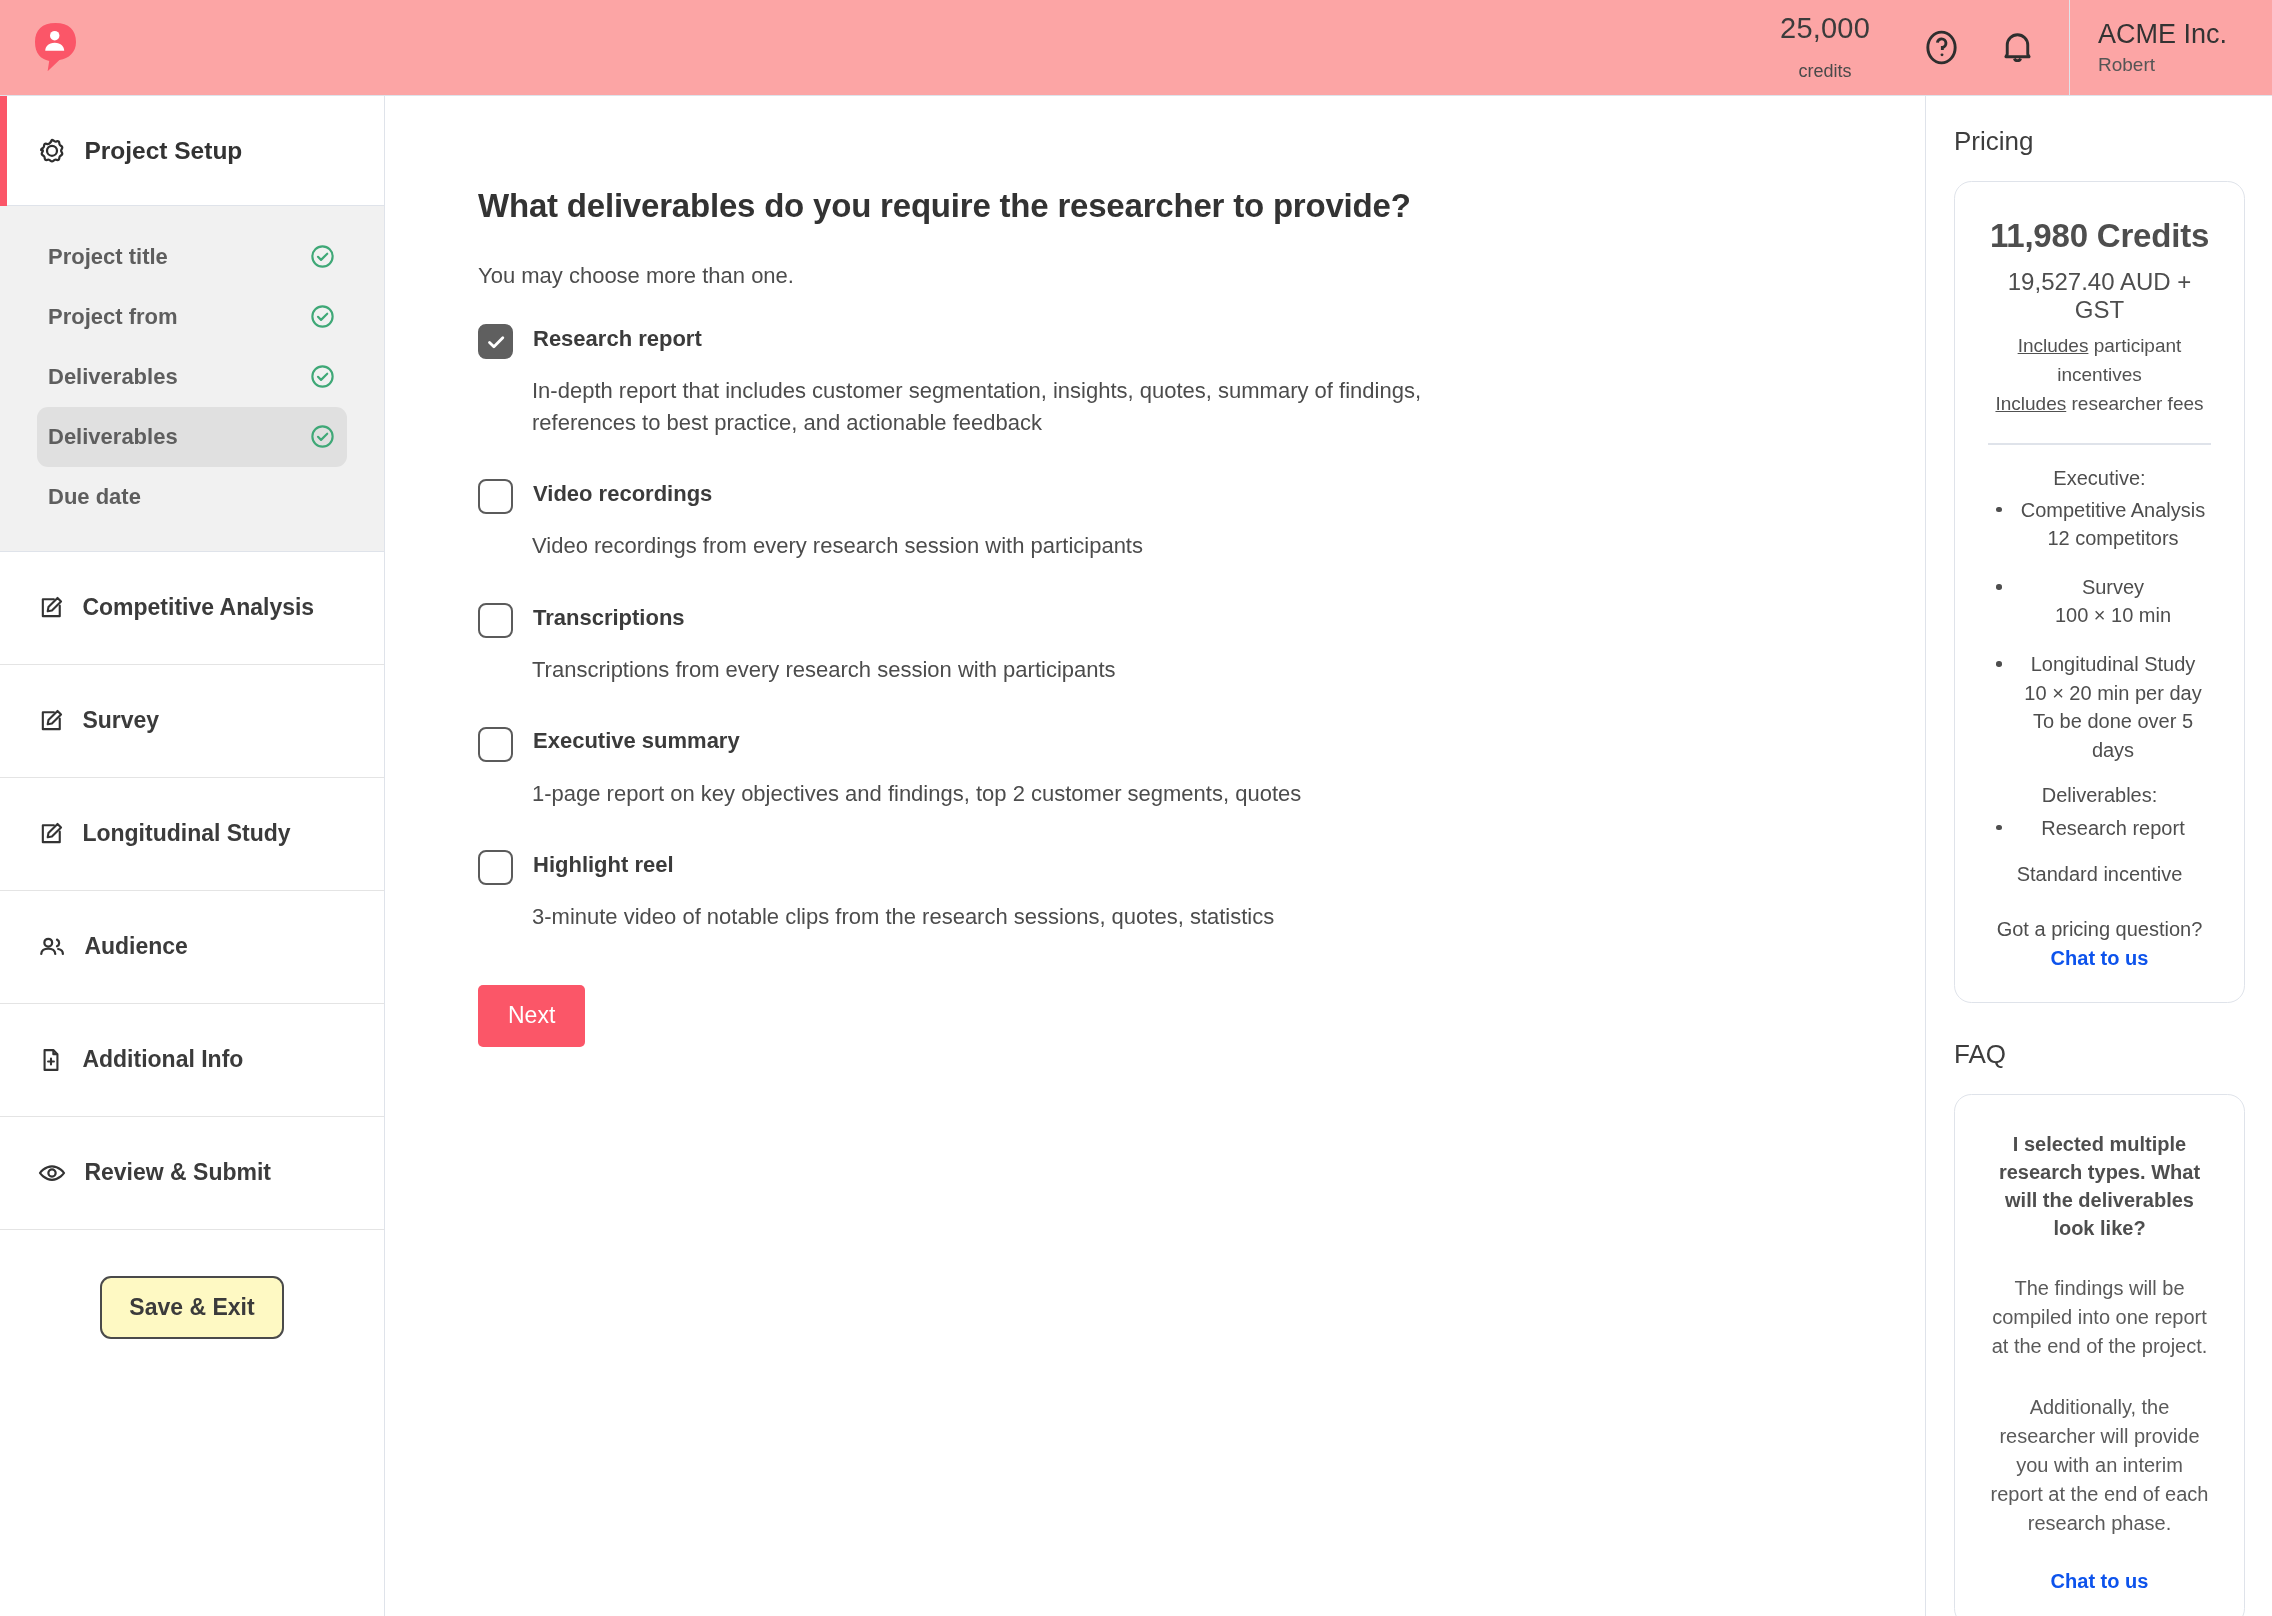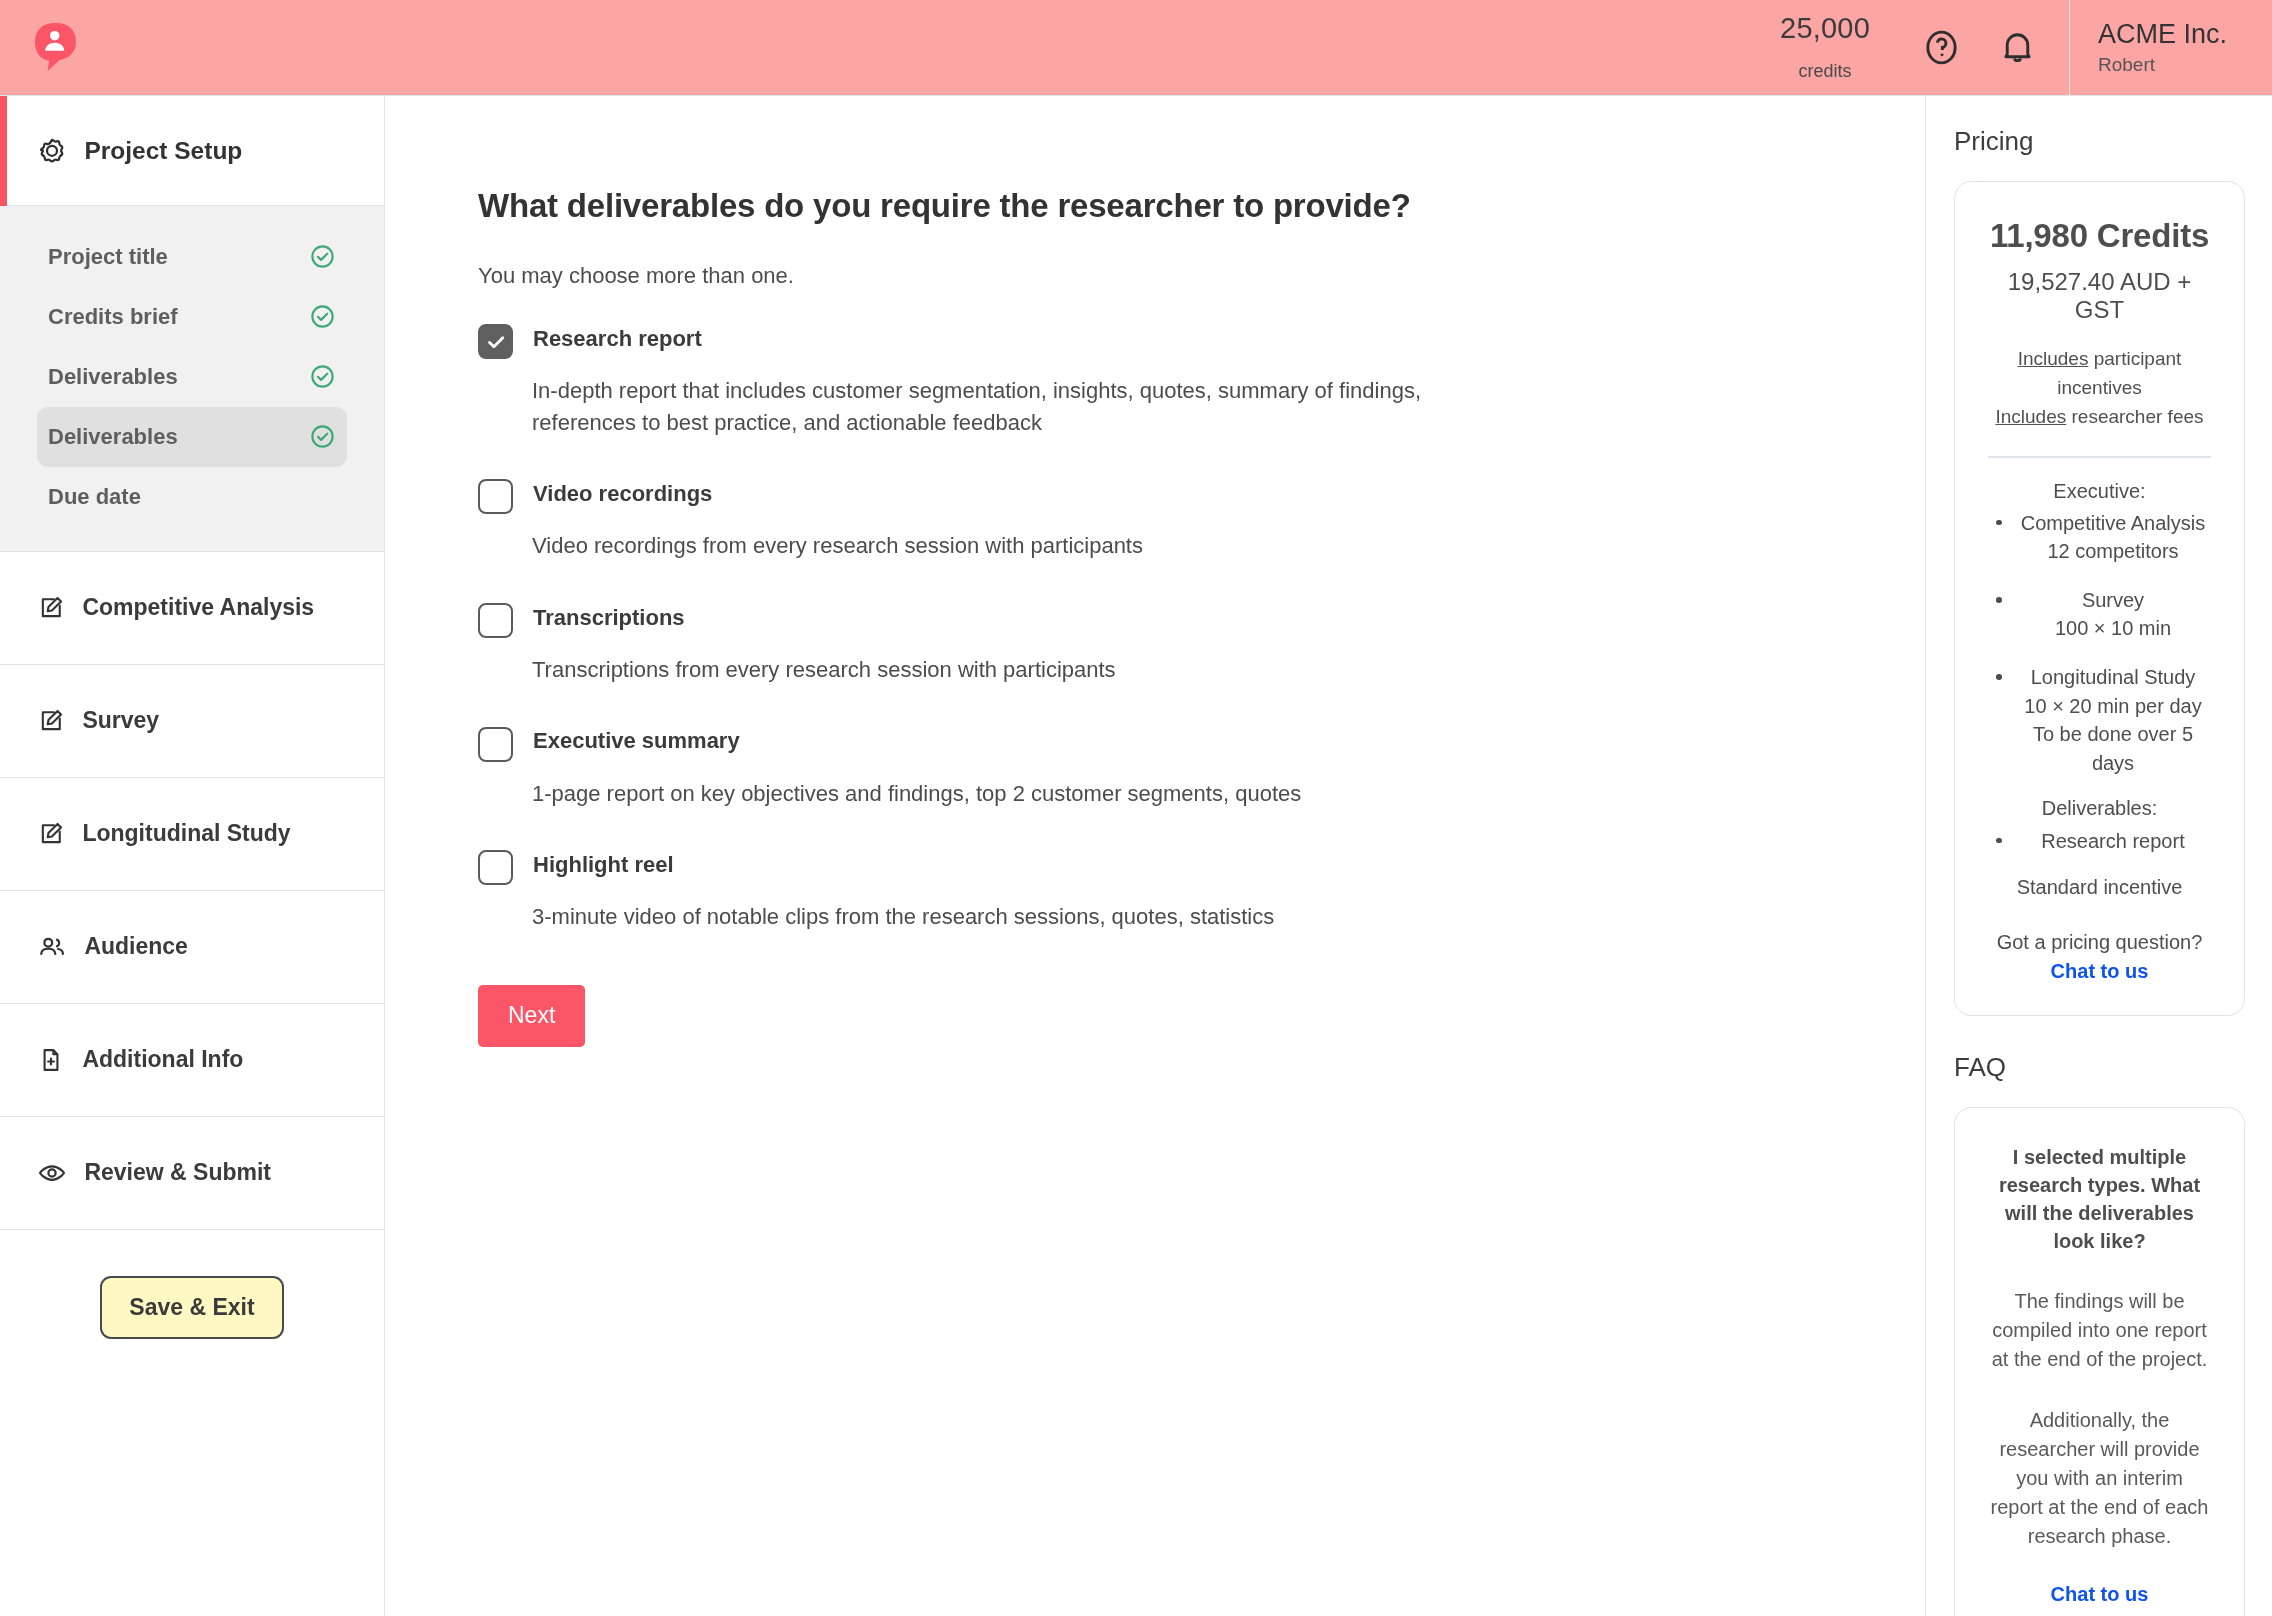--- a/index.html
+++ b/index.html
@@ -124,21 +124,21 @@
     background: #fff; padding: 30px 28px 0 28px;
     overflow: hidden;
   }
   .rp-title { font-size: 26px; color: #3d3d3d; margin-bottom: 24px; }
   .rp-card {
     border: 1.6px solid #dfe3ea; border-radius: 17.4px;
     padding: 35px 33px 32px 33px; margin-bottom: 36px; text-align: center;
   }
   .price-big { font-size: 33px; font-weight: bold; color: #4e4e4e; letter-spacing: -0.2px; }
   .price-sub { font-size: 24px; color: #4e4e4e; margin-top: 12.6px; }
-  .includes { font-size: 19px; color: #515151; margin-top: 20px; line-height: 1.55; }
+  .includes { font-size: 19px; color: #515151; margin-top: 7px; line-height: 1.55; }
   .includes u { text-decoration: underline; cursor: pointer; }
   .rp-divider { height: 1.6px; background: #dfe3ea; margin: 24px 0 22px 0; }
   .rp-group-label { font-size: 20px; color: #4e4e4e; }
   .rp-bullets { list-style: none; margin-top: 6.3px; }
   .rp-bullets li { font-size: 20px; color: #4e4e4e; margin-bottom: 20.5px; position: relative; padding-left: 27px; line-height: 1.42; }
   .rp-bullets li::before {
     content: ""; position: absolute; left: 8px; top: 11px;
     width: 5.5px; height: 5.5px; border-radius: 50%; background: #4e4e4e;
   }
   .rp-plain { font-size: 20px; color: #4e4e4e; margin-top: 12.6px; }
@@ -204,21 +204,21 @@
 
     <div class="sb-sub">
       <div class="sb-sub-item">
         <span class="sb-sub-label">Project title</span>
         <svg width="27" height="27" viewBox="0 0 24 24" fill="none" stroke="#3fa877" stroke-width="1.9">
           <circle cx="12" cy="12" r="9"></circle>
             <path d="M8 12.3l2.7 2.7L16.2 9.5" stroke-linecap="round" stroke-linejoin="round"></path>
         </svg>
       </div>
       <div class="sb-sub-item">
-        <span class="sb-sub-label">Credits brief</span>
+        <span class="sb-sub-label">Project from</span>
         <svg width="27" height="27" viewBox="0 0 24 24" fill="none" stroke="#3fa877" stroke-width="1.9">
           <circle cx="12" cy="12" r="9"></circle>
             <path d="M8 12.3l2.7 2.7L16.2 9.5" stroke-linecap="round" stroke-linejoin="round"></path>
         </svg>
       </div>
       <div class="sb-sub-item">
         <span class="sb-sub-label">Deliverables</span>
         <svg width="27" height="27" viewBox="0 0 24 24" fill="none" stroke="#3fa877" stroke-width="1.9">
           <circle cx="12" cy="12" r="9"></circle>
             <path d="M8 12.3l2.7 2.7L16.2 9.5" stroke-linecap="round" stroke-linejoin="round"></path>

